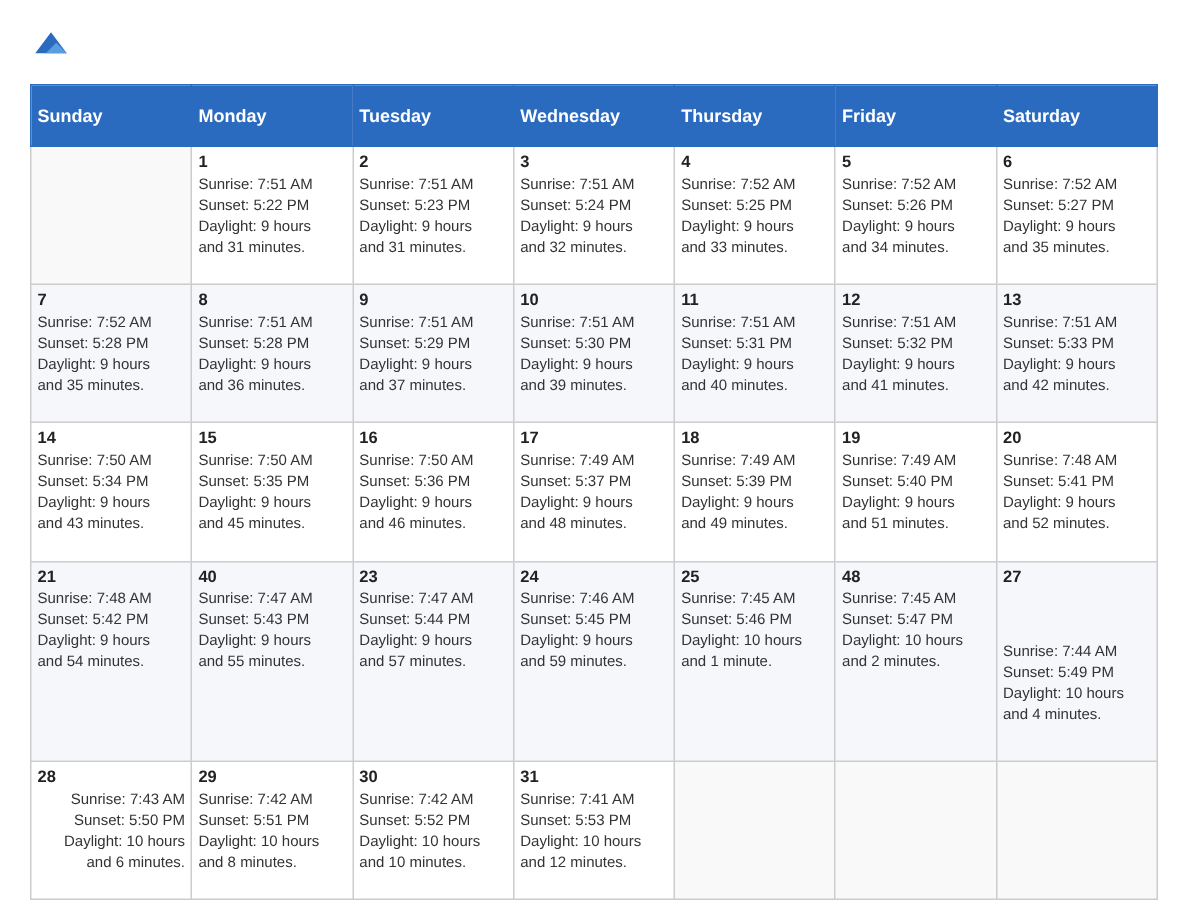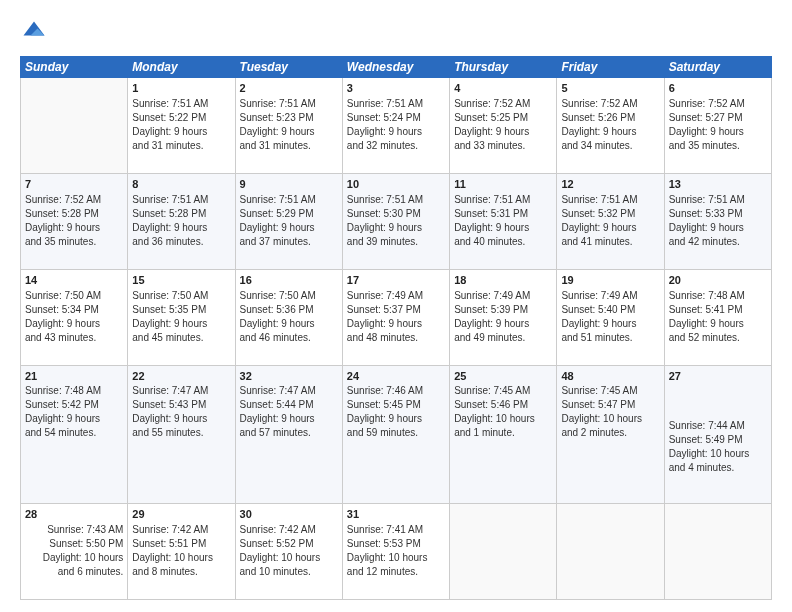--- a/index.html
+++ b/index.html
@@ -65,24 +65,23 @@
       border: 1px solid #ccc;
       border-collapse: collapse;
       width: 100%;
       table-layout: fixed;
     }
     .calendar th {
       background: #2a6bbf;
       color: #fff;
       font-size: 12px;
       font-weight: bold;
-      padding: 3px 4px;
+      padding: 13px 4px;
       text-align: left;
       border: 1px solid #2a6bbf;
-      font-style: italic;
     }
     .calendar td {
       vertical-align: top;
       border: 1px solid #ccc;
       padding: 3px 4px;
       font-size: 9.5px;
       color: #333;
       line-height: 1.35;
       background: #fff;
     }
@@ -291,28 +290,28 @@
         </tr>
         <tr>
           <td>
             <span class="day-num">21</span>
             <div class="day-info" style="white-space: pre-line;">Sunrise: 7:48 AM
 Sunset: 5:42 PM
 Daylight: 9 hours
 and 54 minutes.</div>
           </td>
           <td>
-            <span class="day-num">22</span>
+            <span class="day-num">40</span>
             <div class="day-info" style="white-space: pre-line;">Sunrise: 7:47 AM
 Sunset: 5:43 PM
 Daylight: 9 hours
 and 55 minutes.</div>
           </td>
           <td>
-            <span class="day-num">32</span>
+            <span class="day-num">23</span>
             <div class="day-info" style="white-space: pre-line;">Sunrise: 7:47 AM
 Sunset: 5:44 PM
 Daylight: 9 hours
 and 57 minutes.</div>
           </td>
           <td>
             <span class="day-num">24</span>
             <div class="day-info" style="white-space: pre-line;">Sunrise: 7:46 AM
 Sunset: 5:45 PM
 Daylight: 9 hours

